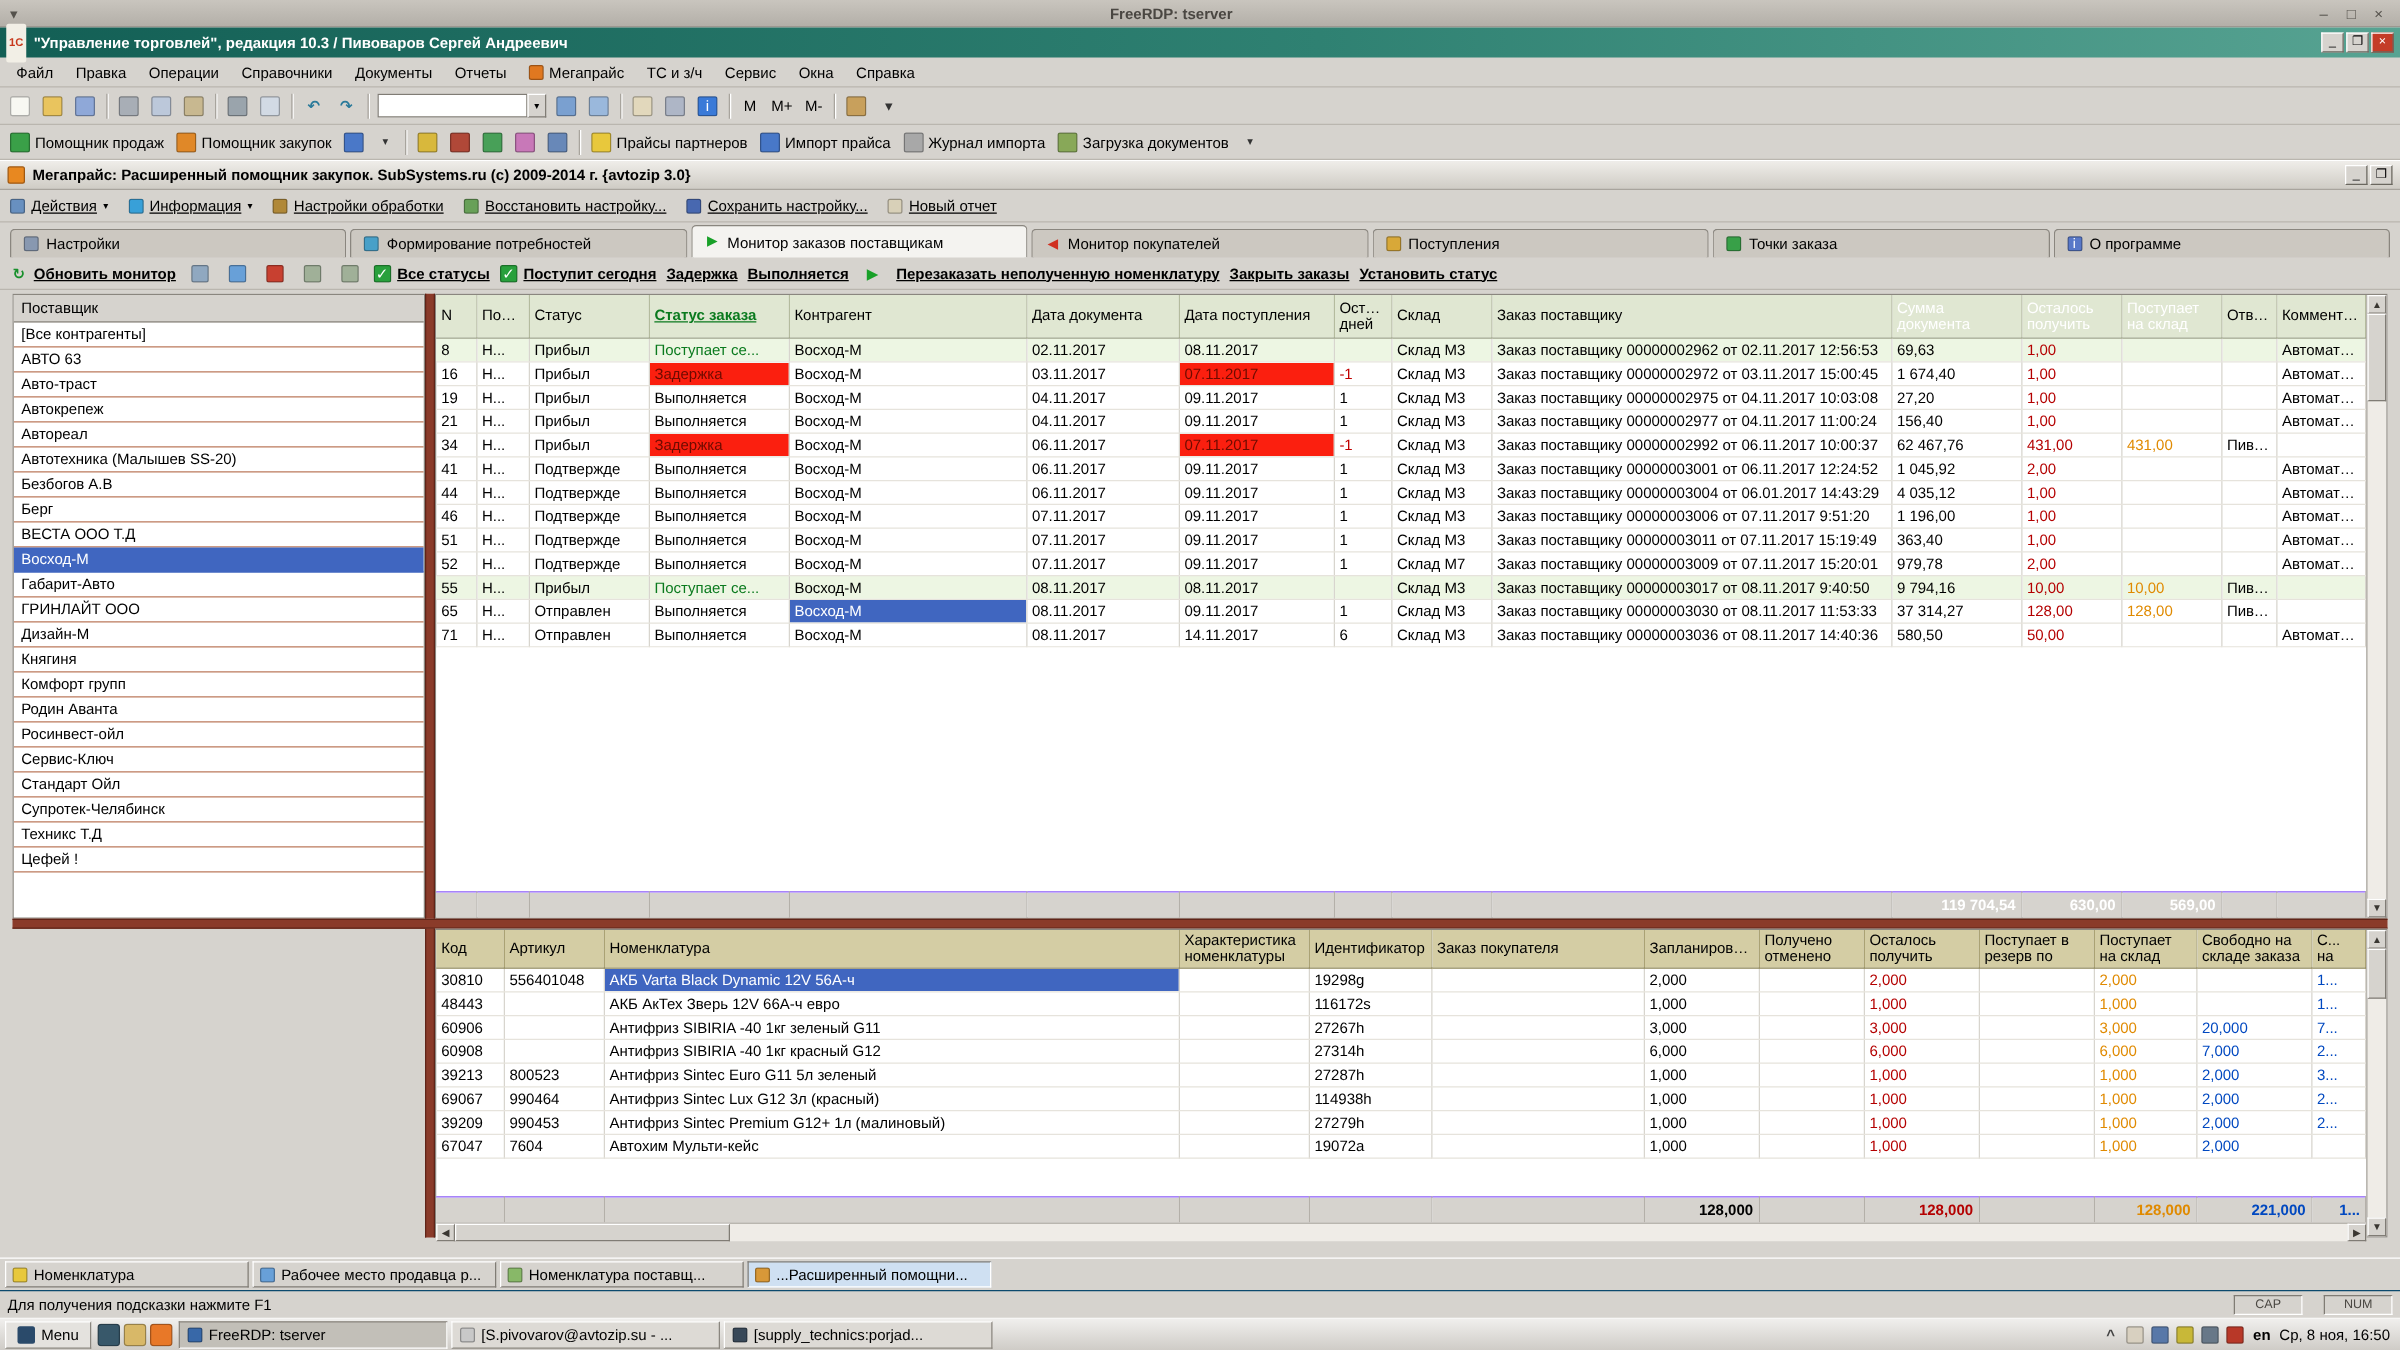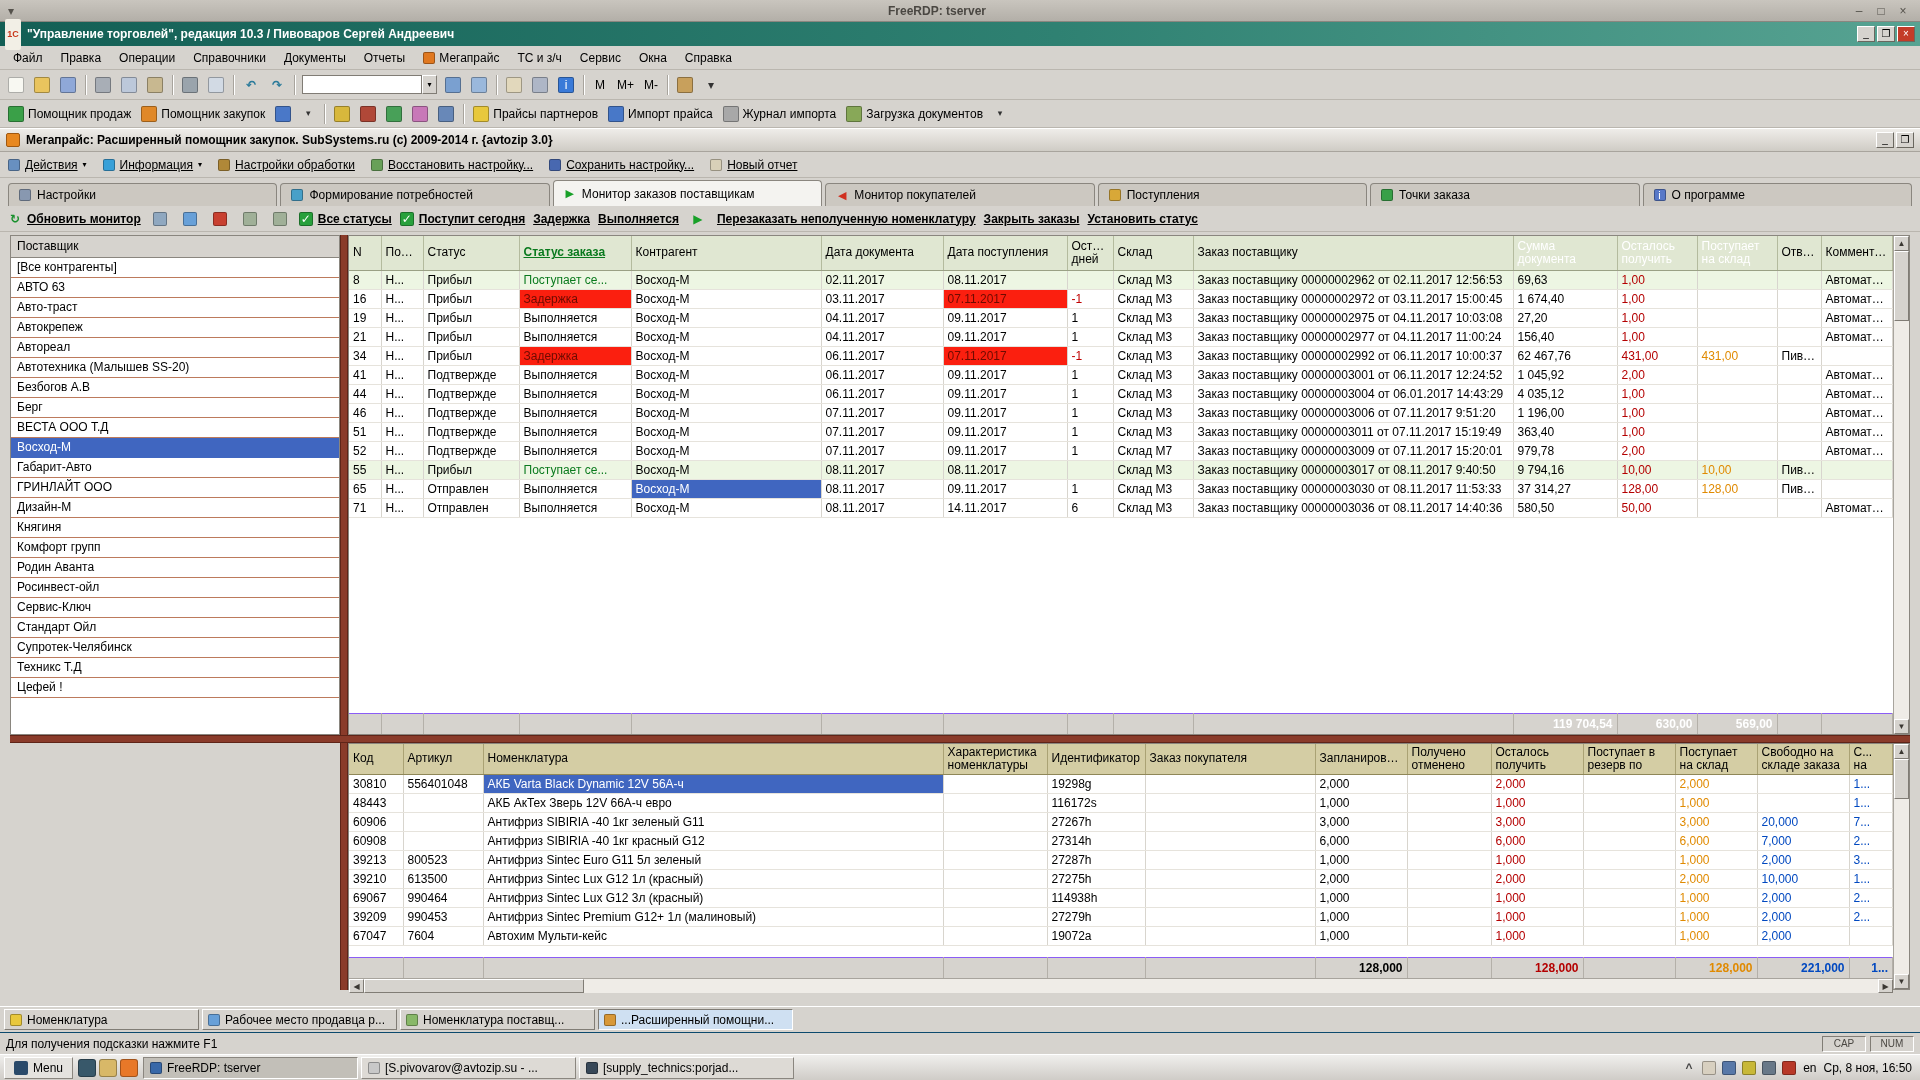--- a/index.html
+++ b/index.html
@@ -117,31 +117,31 @@
 .items-col{flex:1;min-width:0;display:flex;flex-direction:column;}
 .items-rows-clip{height:182px;flex:none;overflow:hidden;}
 
 
 .window-tabs{height:26px;flex:none;display:flex;align-items:center;gap:3px;padding:0 4px;background:#d6d3ce;border-top:1px solid #fff;}
 .wtab{width:195px;height:21px;display:flex;align-items:center;gap:5px;padding:0 5px;background:#d6d3ce;border:1px solid;border-color:#fff #807c75 #807c75 #fff;white-space:nowrap;overflow:hidden;}
 .wtab.active{background:#cfe0f2;border-color:#807c75 #fff #fff #807c75;}
 
 .status-bar{height:22px;flex:none;display:flex;align-items:center;padding:0 6px;background:#d6d3ce;border-top:1px solid #0c4a6e;}
 .sb-hint{flex:1;white-space:nowrap;overflow:hidden;}
-.sb-ind{width:44px;height:16px;border:1px solid;border-color:#807c75 #fff #fff #807c75;text-align:center;font-size:10px;line-height:14px;color:#4a4742;margin-left:4px;}
+.sb-ind{width:55px;height:16px;border:1px solid;border-color:#807c75 #fff #fff #807c75;text-align:center;font-size:10px;line-height:14px;color:#4a4742;margin-left:17px;}
 
 .os-taskbar{height:26px;background:linear-gradient(#f0efed,#cfccc7);border-top:1px solid #fff;display:flex;align-items:center;gap:5px;padding:0 4px;}
 .menu-btn{height:22px;display:flex;align-items:center;gap:5px;padding:0 9px;border:1px solid;border-color:#fff #8a867f #8a867f #fff;background:#e4e2de;}
 .menu-ico{width:14px;height:14px;background:#2a4a6a;border-radius:2px;}
 .ql{display:flex;gap:3px;align-items:center;}
 .tb-windows{display:flex;gap:3px;align-items:center;}
 .tbw{width:215px;height:22px;display:flex;align-items:center;gap:5px;padding:0 6px;background:#dddad5;border:1px solid;border-color:#fff #8a867f #8a867f #fff;white-space:nowrap;overflow:hidden;}
 .tbw.active{background:#c2bfb8;border-color:#8a867f #fff #fff #8a867f;}
 .tray{margin-left:auto;display:flex;align-items:center;gap:7px;padding-right:4px;}
-.kb{font-weight:normal;text-align:right;}
+.kb{font-weight:bold;text-align:right;}
 .clock{white-space:nowrap;}
 </style>
 </head>
 <body>
 
 <div class="rdp-bar">
   <span class="rdp-menu-btn">▾</span>
   <span class="rdp-title">FreeRDP: tserver</span>
   <span class="rdp-btns">
     <span class="rdp-btn">–</span>
@@ -904,35 +904,20 @@
                     <td></td>
                     <td class="num bold">1,000</td>
                     <td></td>
                     <td class="num bold amt-left">1,000</td>
                     <td></td>
                     <td class="num bold amt-in">1,000</td>
                     <td class="num bold amt-free">2,000</td>
                     <td class="txt-blue">3...</td>
                   </tr>
                   <tr>
-                    <td>39210</td>
-                    <td>613500</td>
-                    <td>Антифриз Sintec Lux G12 1л (красный)</td>
-                    <td></td>
-                    <td>27275h</td>
-                    <td></td>
-                    <td class="num bold">2,000</td>
-                    <td></td>
-                    <td class="num bold amt-left">2,000</td>
-                    <td></td>
-                    <td class="num bold amt-in">2,000</td>
-                    <td class="num bold amt-free">10,000</td>
-                    <td class="txt-blue">1...</td>
-                  </tr>
-                  <tr>
                     <td>69067</td>
                     <td>990464</td>
                     <td>Антифриз Sintec Lux G12 3л (красный)</td>
                     <td></td>
                     <td>114938h</td>
                     <td></td>
                     <td class="num bold">1,000</td>
                     <td></td>
                     <td class="num bold amt-left">1,000</td>
                     <td></td>

